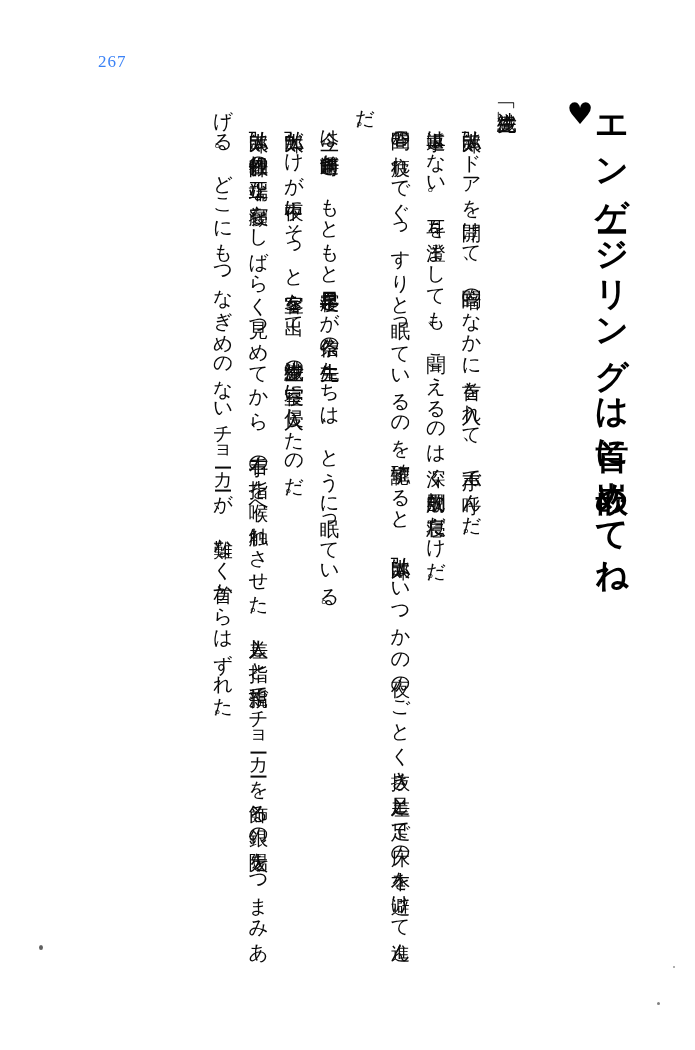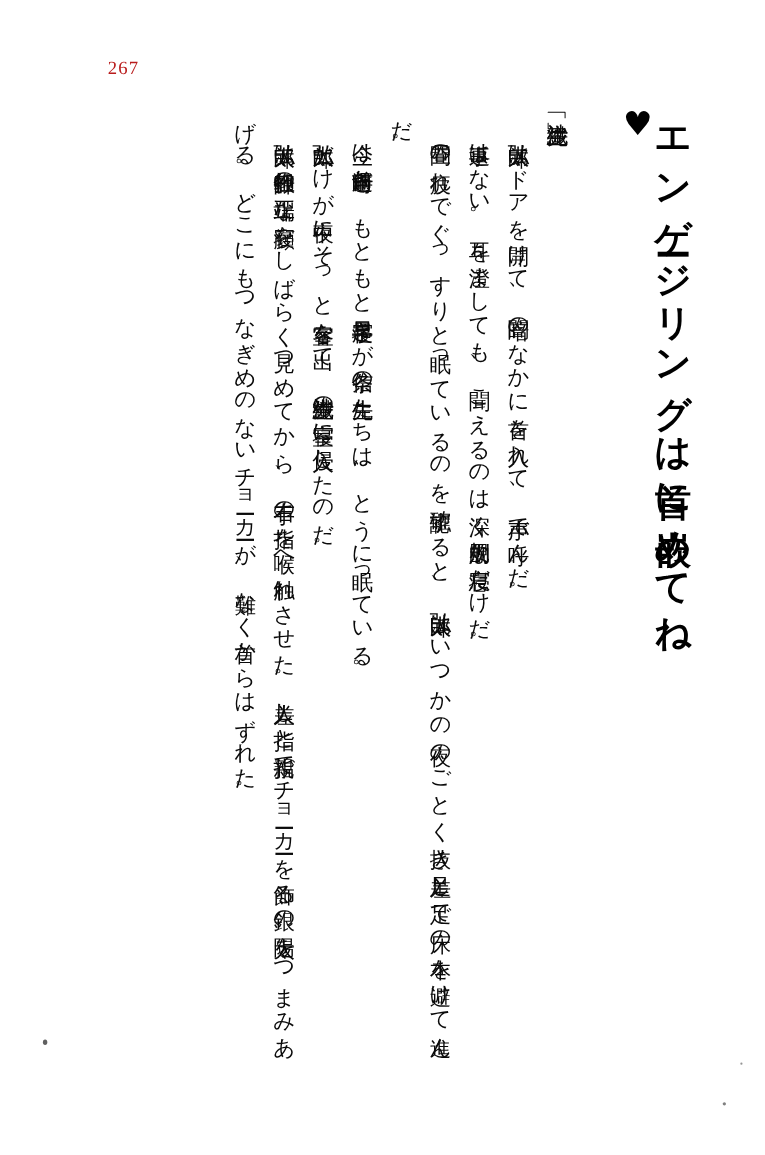--- a/index.html
+++ b/index.html
@@ -17,21 +17,21 @@
   }
 
   
   .page-number {
     position: absolute;
     left: 98px;
     top: 52px;
     font-size: 17px;
     letter-spacing: 1px;
     font-family: "Liberation Serif", "DejaVu Serif", serif;
-    color: #b91c1c;
+    color: #3b82f6;
   }
 
   
   .vertical-area {
     position: absolute;
     left: 60px;
     top: 96px;
     width: 575px;
     height: 880px;
     display: flex;

